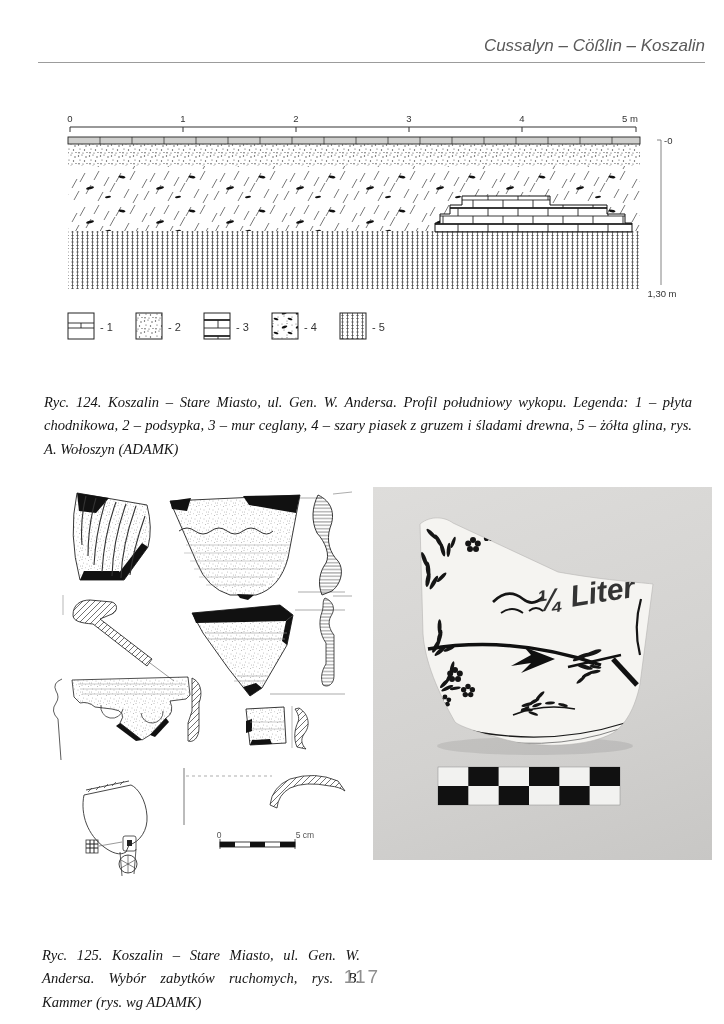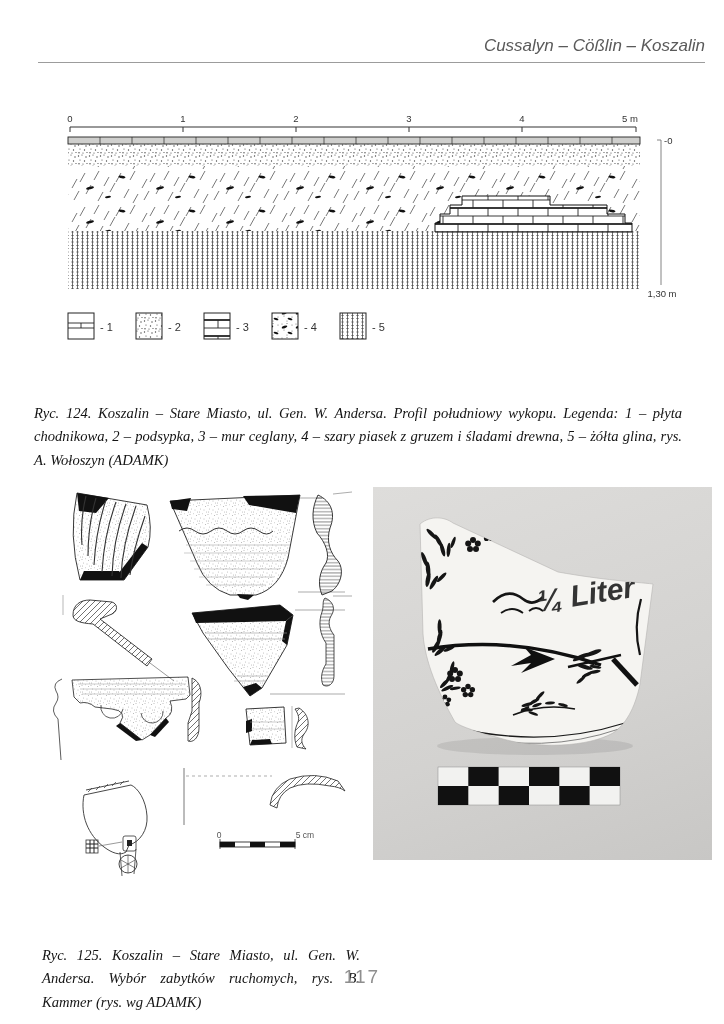--- a/index.html
+++ b/index.html
@@ -4,21 +4,21 @@
 <style>
   html,body{margin:0;padding:0;background:#e8e8e8;}
   .page{position:relative;width:724px;height:1024px;background:#ffffff;overflow:hidden;
         font-family:"Liberation Serif",serif;color:#1a1a1a;}
   .abs{position:absolute;}
   .header-title{top:36px;left:0;width:705px;text-align:right;
      font-family:"Liberation Sans",sans-serif;font-style:italic;font-size:17px;color:#5a5a5a;}
   .header-rule{top:62px;left:38px;width:667px;height:1px;background:#9c9c9c;}
   .caption{font-family:"Liberation Serif",serif;font-style:italic;font-size:14.6px;
      line-height:1.6;color:#141414;text-align:justify;}
-  .cap124{top:391px;left:34px;width:648px;margin-top:11px;}
+  .cap124{top:391px;left:44px;width:648px;}
   .cap125{top:916px;left:42px;width:318px;margin-top:28px;}
   .cap126{top:916px;left:373px;width:320px;}
   .pageno{top:966px;left:0;width:724px;text-align:center;
      font-family:"Liberation Sans",sans-serif;font-size:19px;color:#8e8e8e;letter-spacing:2px;}
   .photo{top:487px;left:373px;width:339px;height:373px;
      background:linear-gradient(160deg,#dedddb 0%,#d3d2d0 60%,#c8c7c5 100%);}
   svg text{font-family:"Liberation Sans",sans-serif;fill:#333;}
   .tick-label{font-size:9.5px;}
   .depth-label{font-size:9.5px;}
   .legend-label{font-size:11px;}

